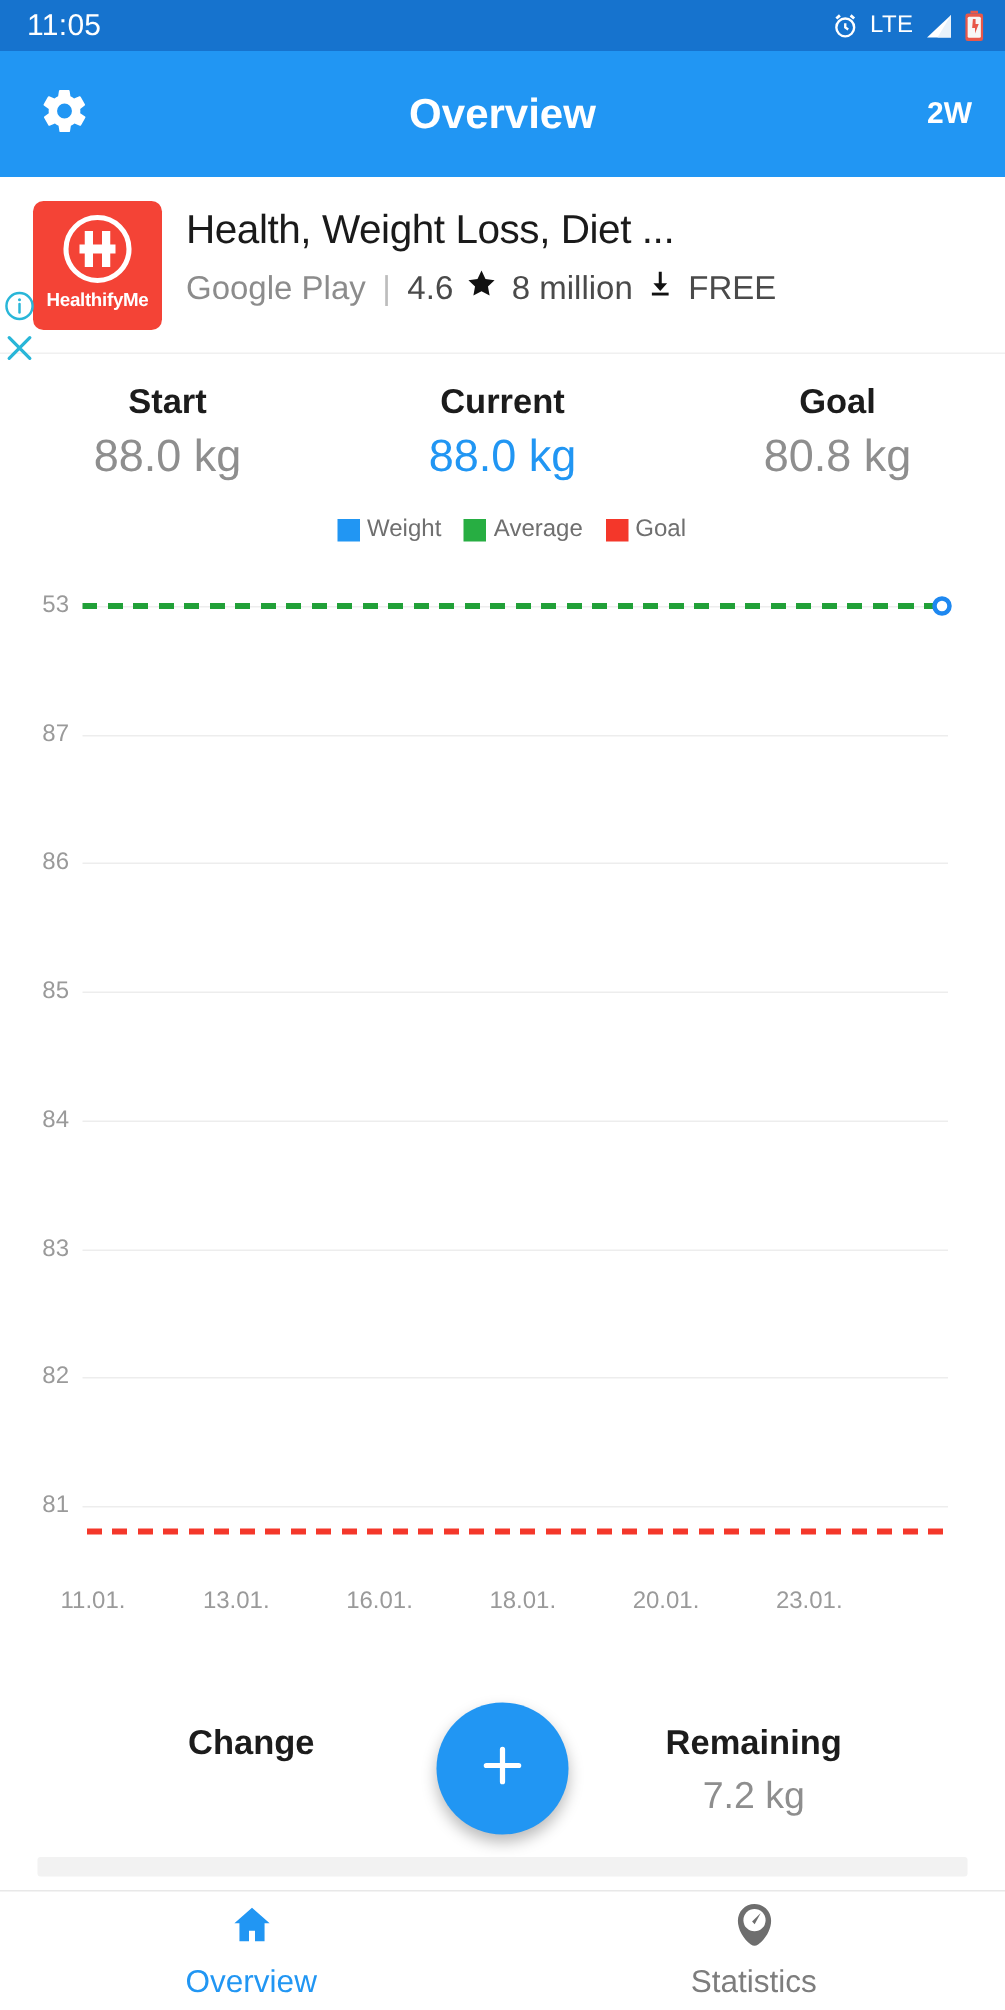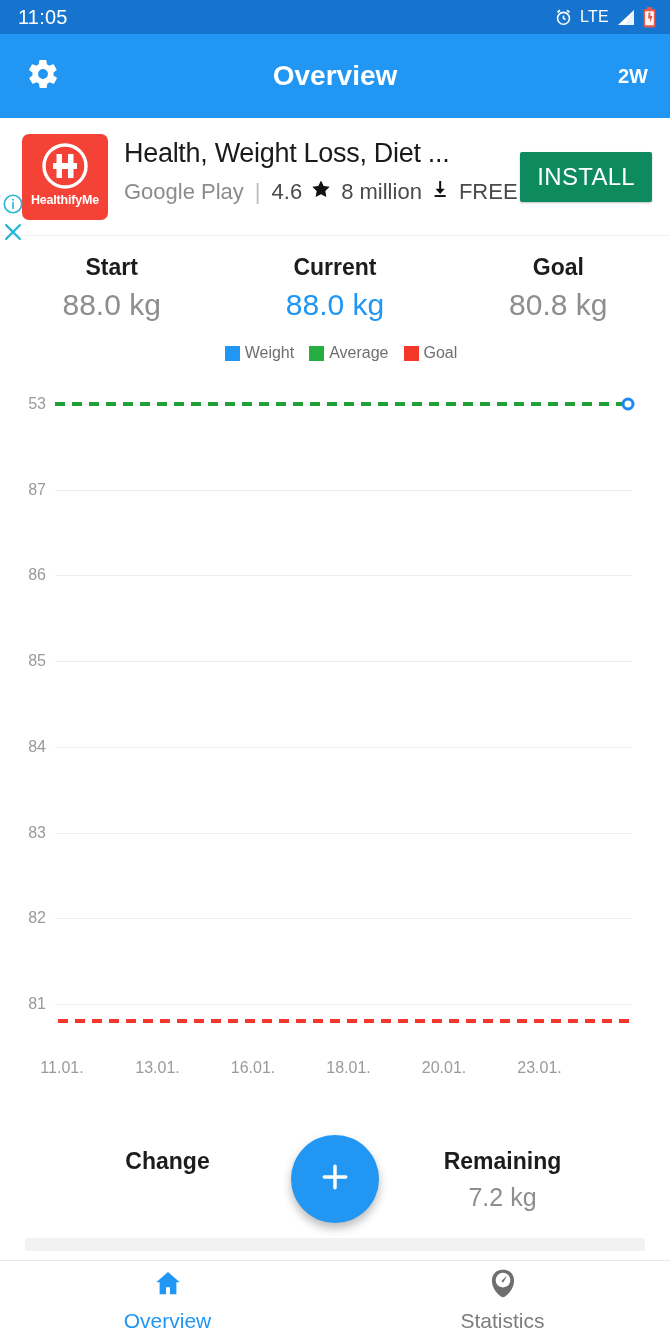--- a/index.html
+++ b/index.html
@@ -235,21 +235,20 @@
       <span>
         <svg width="20" height="22" viewBox="0 0 24 24" fill="#111">
           <path d="M11 2.5h2.4v9.3h4.3L12.2 18 6.7 11.8H11z"></path>
           <rect x="5.5" y="19.3" width="13.4" height="2.3"></rect>
         </svg>
       </span>
       <span id="ad-price">FREE</span>
     </div>
   </div>
 
-  <div id="install-btn">INSTALL</div>
 
   <span id="ad-info-icon">
     <svg width="22" height="22" viewBox="0 0 24 24" fill="none" stroke="#29B6D8" stroke-width="1.8">
       <circle cx="12" cy="12" r="9.5"></circle>
       <path d="M12 10.5v6.3" stroke-linecap="round"></path>
       <circle cx="12" cy="7.4" r="1.1" fill="#29B6D8" stroke="none"></circle>
     </svg>
   </span>
   <span id="ad-close-icon">
     <svg width="22" height="22" viewBox="0 0 24 24" stroke="#29B6D8" stroke-width="2.4" stroke-linecap="round">

